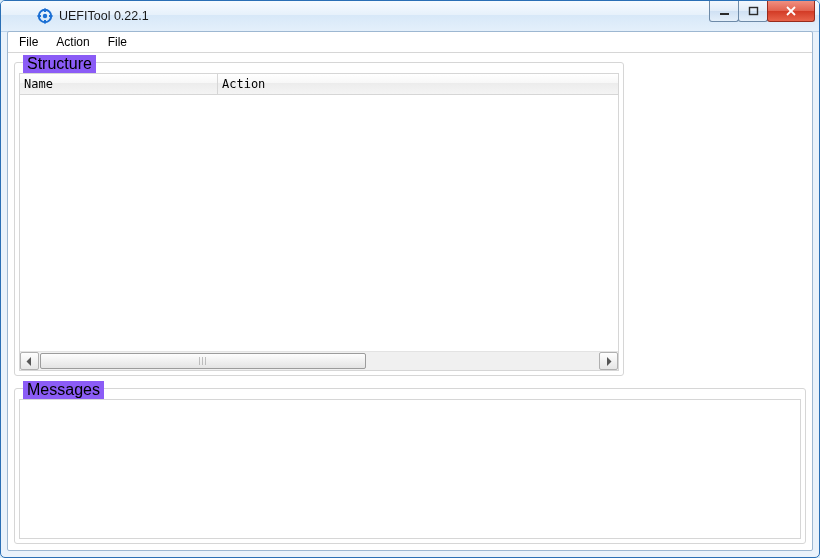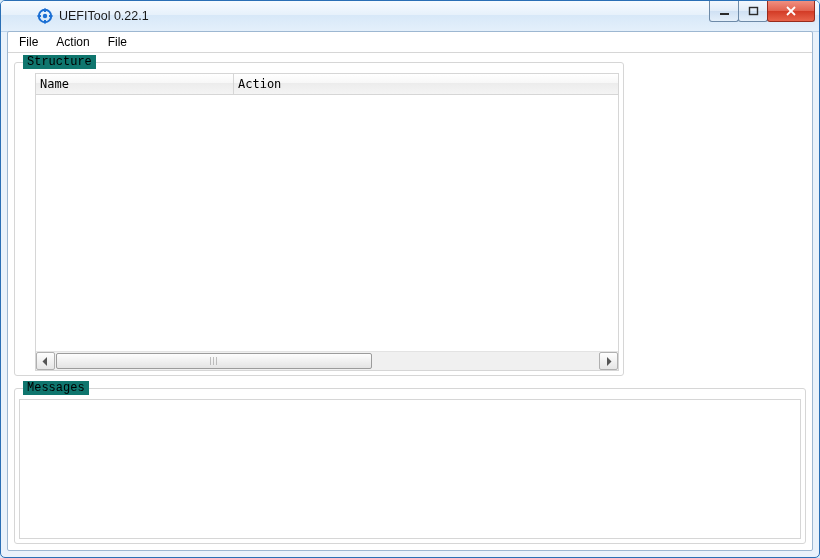--- a/index.html
+++ b/index.html
@@ -14,26 +14,26 @@
   .win-btn.close{width:46px;background:linear-gradient(to bottom,#f08f80 0%,#e2624f 49%,#d23a25 50%,#e8634a 100%);border-color:#982b1c;}
   .win-btn svg{display:block;}
   
   .chrome{position:absolute;left:6px;right:6px;top:30px;bottom:6px;background:#fff;border:1px solid #9db7d1;border-radius:2px;}
   
   .menubar{height:20px;border-bottom:1px solid #d6d6d6;display:flex;align-items:center;padding:0 2px;}
   .menu-item{padding:0 9px;display:flex;align-items:center;color:#000;cursor:default;}
   
   .body{position:absolute;left:0;right:0;top:20px;bottom:0;padding:4px 6px 6px 6px;box-sizing:border-box;display:grid;grid-template-columns:1fr 176px;grid-template-rows:320px 1fr;gap:6px;}
   .group{border:1px solid #d6d6d6;border-radius:3px;position:relative;margin-top:6px;}
-  .group .legend{position:absolute;top:-8px;left:8px;background:#0f766e;padding:0 4px;font-family:Liberation Mono, monospace;font-size:12px;color:#000;}
+  .group .legend{position:absolute;top:-8px;left:8px;background:#8b5cf6;padding:0 4px;font-family:Liberation Sans, sans-serif;font-size:16px;color:#000;}
   .group-structure{grid-column:1;grid-row:1;}
   .group-info{grid-column:2;grid-row:1;}
   .group-messages{grid-column:1 / span 2;grid-row:2;text-align:center;}
   
-  .structure-inner{position:absolute;left:4px;right:4px;top:10px;bottom:4px;border:1px solid #d6d6d6;background:#fff;display:flex;flex-direction:column;margin-left:16px;}
+  .structure-inner{position:absolute;left:4px;right:4px;top:10px;bottom:4px;border:1px solid #d6d6d6;background:#fff;display:flex;flex-direction:column;}
   .col-headers{height:20px;display:flex;background:linear-gradient(to bottom,#ffffff 0%,#f7f7f7 45%,#ececec 46%,#f4f4f4 100%);border-bottom:1px solid #d6d6d6;align-items:center;font-family:"SimSun","MS Song",monospace;}
   .col{border-right:1px solid #d6d6d6;padding-left:4px;box-sizing:border-box;height:100%;display:flex;align-items:center;}
   .col:last-child{border-right:none;flex:1;}
   .tree-body{flex:1;background:#fff;}
   .hscroll{height:18px;background:#f0f0f0;border-top:1px solid #e3e3e3;position:relative;display:flex;align-items:center;}
   .hs-btn{width:17px;height:16px;border:1px solid #b0b0b0;border-radius:2px;background:linear-gradient(to bottom,#fefefe,#e6e6e6);display:flex;align-items:center;justify-content:center;color:#555;font-size:9px;}
   .hs-track{flex:1;height:16px;position:relative;margin:0 1px;}
   .hs-thumb{position:absolute;left:0;width:58%;top:0;height:14px;border:1px solid #9c9c9c;border-radius:2px;background:linear-gradient(to bottom,#fdfdfd,#e4e4e4);}
   .hs-grip{position:absolute;left:50%;top:50%;transform:translate(-50%,-50%);width:9px;height:8px;background:repeating-linear-gradient(to right,#9a9a9a 0 1px,transparent 1px 3px);opacity:.6;}
   

